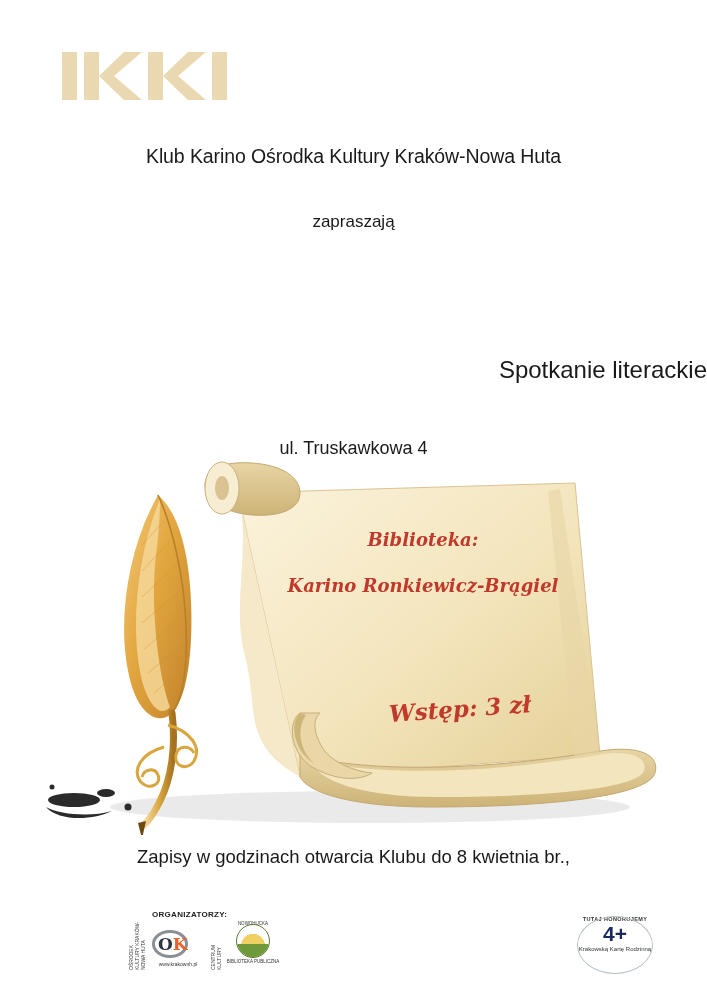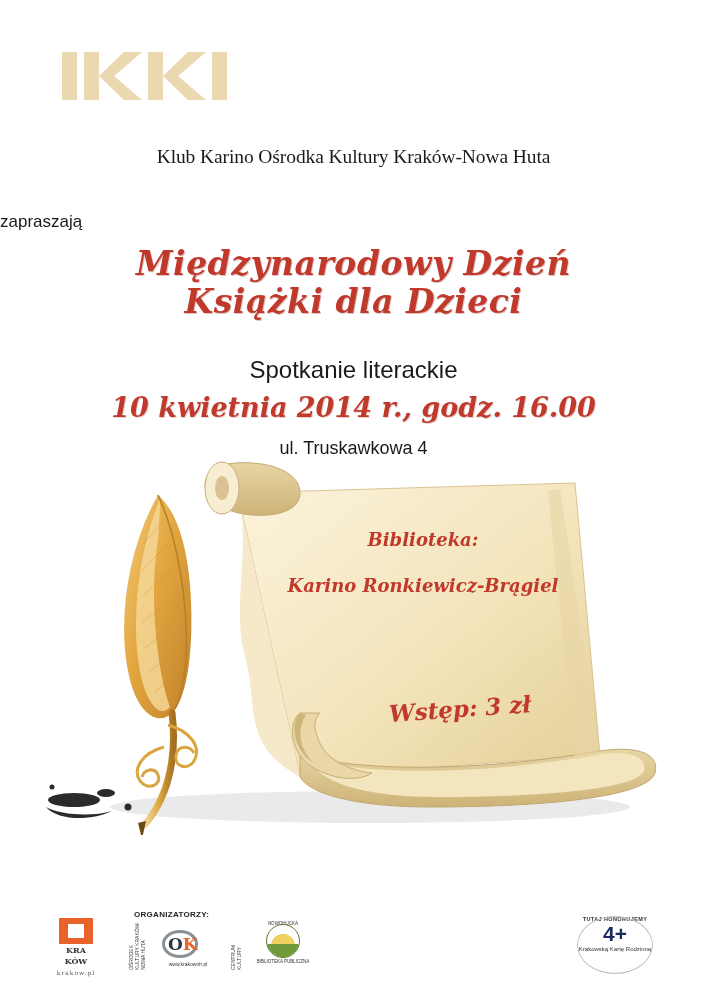--- a/index.html
+++ b/index.html
@@ -20,44 +20,43 @@
   .krk-logo svg { display: block; }
 
   
   .org-block {
     position: absolute; top: 144px; left: 0; width: 707px;
     text-align: center;
   }
   .org-line {
     font-size: 19.5px; color: #1a1a1a; line-height: 25px;
     letter-spacing: -0.1px;
-    font-family: Liberation Serif, serif;
   }
   .invite {
     position: absolute; top: 212px; left: 0; width: 707px;
-    text-align: left; font-size: 17px; color: #1a1a1a;
+    text-align: center; font-size: 17px; color: #1a1a1a;
   }
 
   
   .main-title {
     position: absolute; top: 245px; left: 0; width: 707px;
     text-align: center;
     font-family: "DejaVu Serif", serif;
     color: #c0392b;
     font-weight: bold;
     font-style: italic;
     line-height: 38px;
     text-shadow: 1px 1px 0 rgba(120,20,10,0.25);
   }
   .main-title .l1 { font-size: 33px; letter-spacing: 0.5px; display:block;}
   .main-title .l2 { font-size: 33px; letter-spacing: 0.5px; display:block;}
 
   .subtitle {
     position: absolute; top: 356px; left: 0; width: 707px;
-    text-align: center; font-size: 24px; color: #1a1a1a;
+    text-align: right; font-size: 24px; color: #1a1a1a;
   }
   .date-line {
     position: absolute; top: 392px; left: 0; width: 707px;
     text-align: center;
     font-family: "DejaVu Serif", serif;
     font-style: italic; font-weight: bold;
     font-size: 27px; color: #c0392b;
     text-shadow: 1px 1px 0 rgba(120,20,10,0.2);
   }
   .address {
@@ -104,23 +103,23 @@
     content:""; position:absolute; left:9px; top:6px; width:16px;height:14px;background:#fff;
   }
   .krakow-logo .kk { font-family:"DejaVu Serif",serif; font-size:8px; font-weight:bold; color:#333; line-height:9px; margin-top:2px;}
   .krakow-logo .url { font-family:"DejaVu Serif",serif; font-size:6px; color:#555; letter-spacing:1px; margin-top:3px;}
 
   .org-sponsors {
     position: absolute; left: 128px; top: 2px; width: 300px;
   }
   .org-sponsors .cap {
     font-size: 8px; font-weight: bold; color: #222; letter-spacing: 0.3px;
-    margin-left: 6px; margin-bottom: 3px;
-  }
-  .sponsor-row { display: flex; align-items: flex-start; gap: 10px; }
+    margin-left: 24px; margin-bottom: 3px;
+  }
+  .sponsor-row { display: flex; align-items: flex-start; }
   .sponsor { position: relative; }
 
   .ok-logo { width: 64px; height: 50px; position: relative; }
   .ok-logo .ring {
     position:absolute; left:6px; top:8px; width:36px; height:28px;
     border: 3px solid #8a8f96; border-radius: 50%;
   }
   .ok-logo .ok {
     position:absolute; left:12px; top:12px;
     font-family:"DejaVu Serif",serif; font-size:17px; font-weight:bold; color:#2f3640;
@@ -188,27 +187,22 @@
       </g>
     </svg>
   </div>
 
   <div class="org-block">
     <div class="org-line">Klub Karino Ośrodka Kultury Kraków-Nowa Huta</div>
   </div>
 
   <div class="invite">zapraszają</div>
 
-  <div class="main-title">
-    <span class="l1">Międzynarodowy Dzień</span>
-    <span class="l2">Książki dla Dzieci</span>
-  </div>
 
   <div class="subtitle">Spotkanie literackie</div>
-  <div class="date-line">10 kwietnia 2014 r., godz. 16.00</div>
   <div class="address">ul. Truskawkowa 4</div>
 
   <div class="art">
     <svg width="707" height="380" viewBox="0 0 707 380">
       <defs>
         <linearGradient id="parch" x1="0" y1="0" x2="1" y2="1">
           <stop offset="0%" stop-color="#fbf3dd"></stop>
           <stop offset="55%" stop-color="#f3e4bb"></stop>
           <stop offset="100%" stop-color="#e3cf96"></stop>
         </linearGradient>
@@ -284,30 +278,25 @@
     </svg>
   </div>
 
   <div class="scroll-text-1">
     <div>Biblioteka:</div>
     <div>Karino Ronkiewicz-Brągiel</div>
   </div>
   <div class="scroll-text-2">Wstęp: 3 zł</div>
 
   <div class="footer">
+    <div>Zapisy w godzinach otwarcia Klubu do 8 kwietnia br.,</div>
   </div>
 
   <div class="logos">
 
-    <div class="krakow-logo">
-      <div class="sq"></div>
-      <div class="kk">KRA</div>
-      <div class="kk">KÓW</div>
-      <div class="url">krakow.pl</div>
-    </div>
 
     <div class="org-sponsors">
       <div class="cap">ORGANIZATORZY:</div>
       <div class="sponsor-row">
         <div class="vert-label">OŚRODEK KULTURY KRAKÓW-NOWA HUTA</div>
         <div class="sponsor ok-logo">
           <div class="ring"></div>
           <div class="ok">
             <span>O</span><em>K</em>
           </div>

